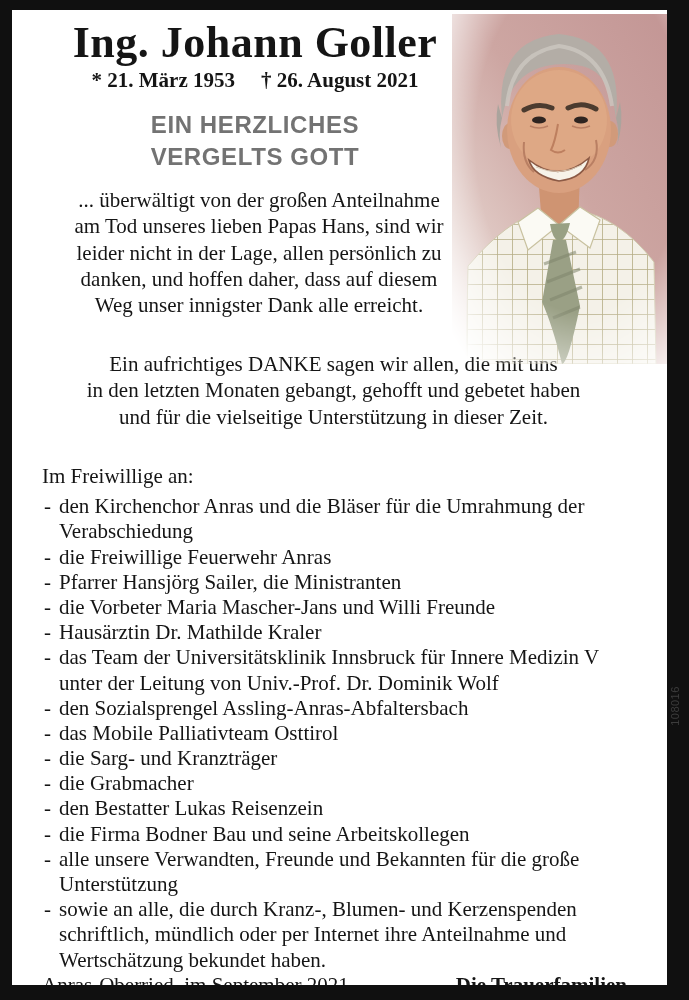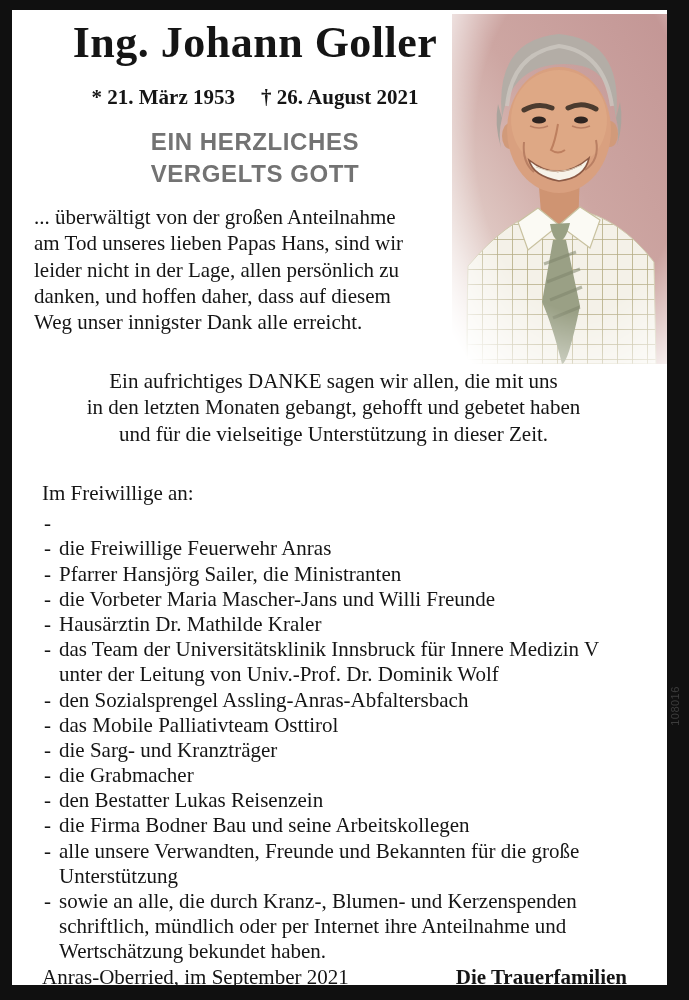--- a/index.html
+++ b/index.html
@@ -33,39 +33,40 @@
   .left-col{ padding:0 195px 0 26px; text-align:center; }
   .deceased-name{
     margin:0;
     font-size:44px;
     font-weight:bold;
     line-height:1.12;
     white-space:nowrap;
     letter-spacing:0.5px;
   }
   .dates{
-    margin-top:18px;
+    margin-top:1px;
     font-size:21px;
     font-weight:bold;
     white-space:nowrap;
   }
   .dates .birth{ margin-right:26px; }
   .headline{
     margin-top:16px;
     font-family:"Liberation Sans", sans-serif;
     font-weight:800;
     font-size:24px;
     line-height:1.32;
     letter-spacing:0.6px;
     white-space:pre-line;
     color:#737373;
   }
   .intro{
     margin-top:14px;
     padding:0 183px 0 22px;
+    text-align:center;
     font-size:21px;
     line-height:1.26;
     white-space:pre-line;
   }
   .thanks{
     margin-top:11px;
     padding:0 46px 0 34px;
     text-align:center;
     font-size:21px;
     line-height:1.26;
@@ -199,20 +200,22 @@
     <p class="thanks">Ein aufrichtiges DANKE sagen wir allen, die mit uns
 in den letzten Monaten gebangt, gehofft und gebetet haben
 und für die vielseitige Unterstützung in dieser Zeit.</p>
 
     <div class="list-heading">Im Freiwillige an:</div>
 
     <div class="ack-list">
 
         <div class="ack-item">
           <span class="dash">-</span>
+          <span class="ack-text">den Kirchenchor Anras und die Bläser für die Umrahmung der
+Verabschiedung</span>
         </div>
 
         <div class="ack-item">
           <span class="dash">-</span>
           <span class="ack-text">die Freiwillige Feuerwehr Anras</span>
         </div>
 
         <div class="ack-item">
           <span class="dash">-</span>
           <span class="ack-text">Pfarrer Hansjörg Sailer, die Ministranten</span>

